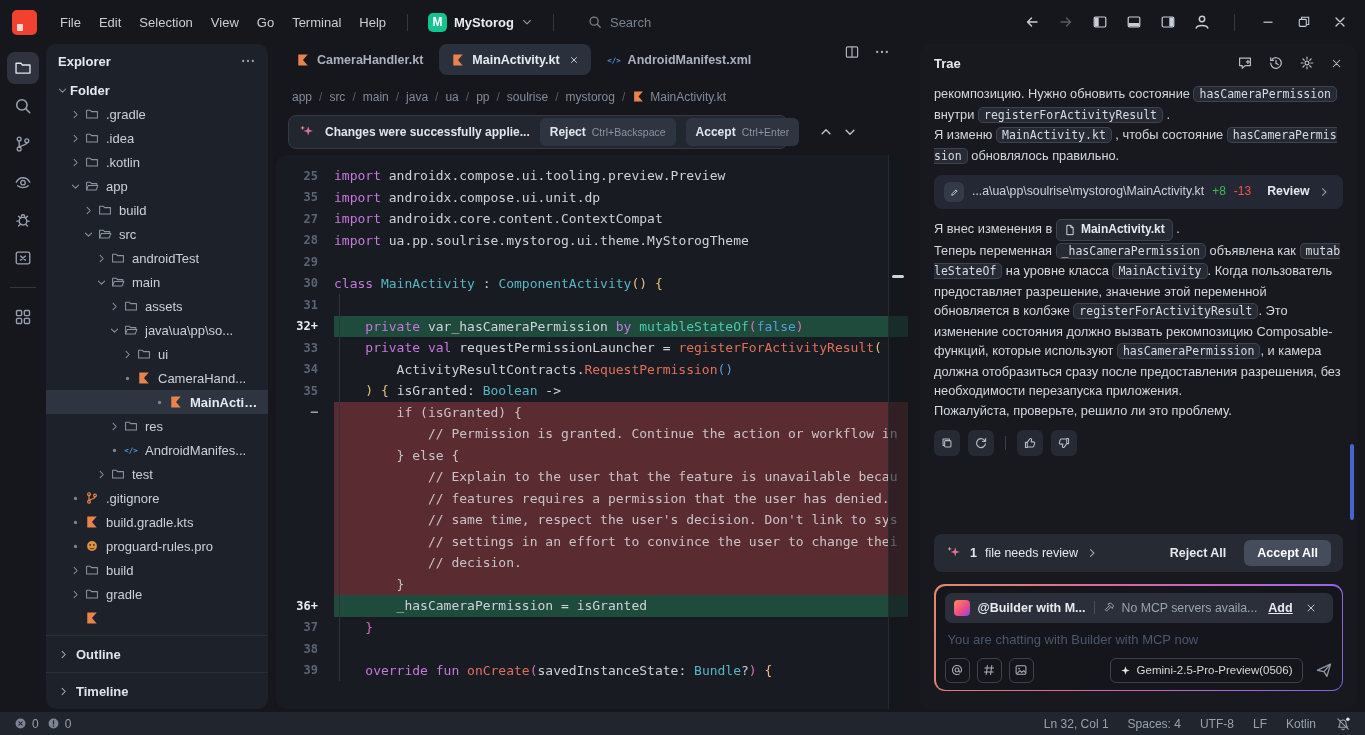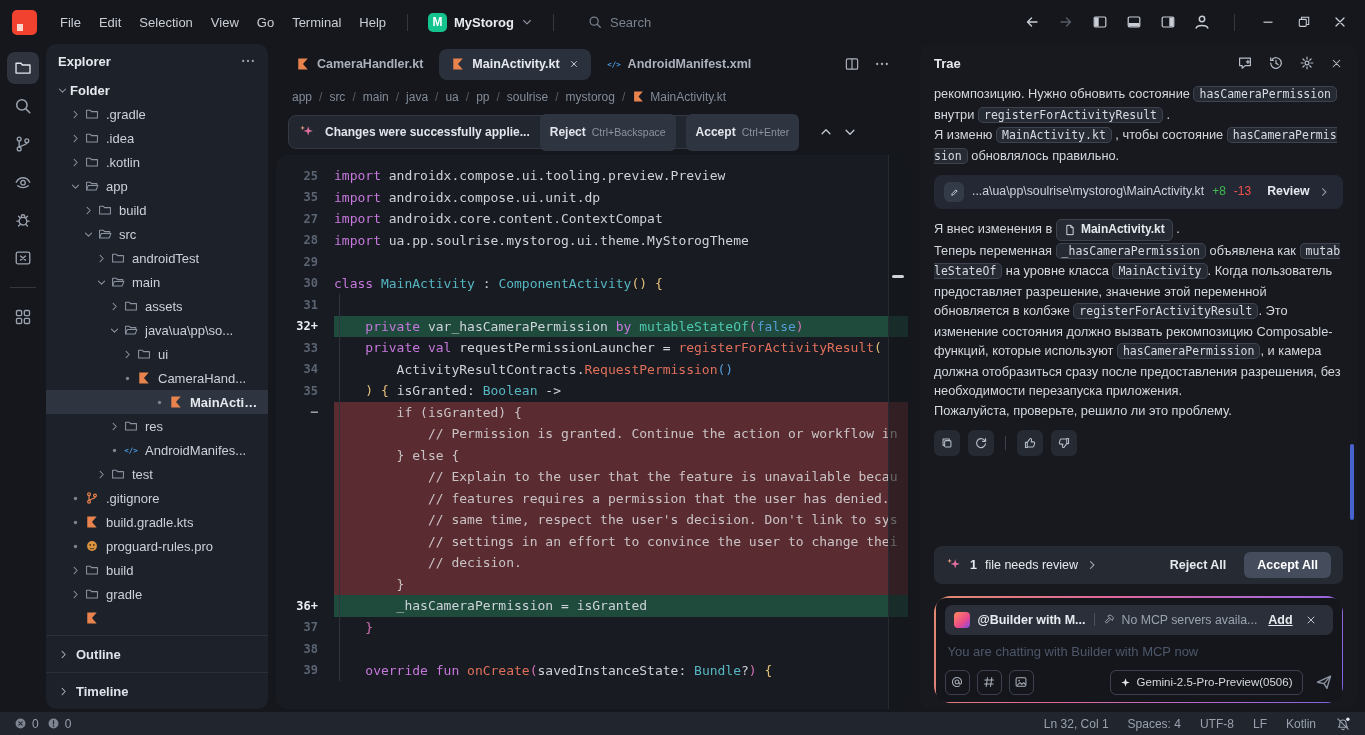--- a/index.html
+++ b/index.html
@@ -39,32 +39,32 @@
   .tree-row .arrow{width:16px;display:flex;justify-content:center;color:#8b93a0;flex:none;}
   .tree-row .ticon{width:18px;display:flex;justify-content:center;margin-right:5px;flex:none;color:#8b93a0;}
   .tree-row.selected{background:#2e3440;}
   .tree-row.bold .tree-label{font-weight:bold;color:#e6e9ee;}
   .tree-label{overflow:hidden;text-overflow:ellipsis;}
   .sb-section{height:37px;border-top:1px solid #2a2f38;display:flex;align-items:center;gap:7px;padding:0 12px;font-weight:bold;font-size:13px;color:#dfe3ea;flex:none;}
   .sb-section .arrow{color:#aab1bc;}
 
   
   .editor-col{width:632px;margin-left:8px;display:flex;flex-direction:column;min-width:0;flex:none;}
-  .tabbar{height:40px;display:flex;align-items:center;padding:0 8px;gap:4px;flex:none;}
+  .tabbar{height:40px;display:flex;align-items:flex-start;padding:0 8px;gap:4px;flex:none;}
   .tab{display:flex;align-items:center;gap:7px;height:31px;padding:0 12px;border-radius:8px;font-size:12.5px;font-weight:bold;color:#aab1bc;white-space:nowrap;}
   .tab.active{background:#2b313c;color:#e8ebf0;}
   .tab .tclose{display:flex;color:#e8ebf0;margin-left:2px;}
   .tabbar-right{margin-left:auto;display:flex;gap:14px;color:#aab1bc;padding-right:10px;align-items:center;}
   .breadcrumb{height:25px;display:flex;align-items:center;gap:7px;font-size:12px;color:#828b98;padding:0 16px;flex:none;white-space:nowrap;}
   .bc-sep{color:#555c68;}
   .bc-file{display:flex;align-items:center;gap:5px;}
   .banner-row{height:46px;display:flex;align-items:center;padding-left:12px;flex:none;}
   .banner{display:flex;align-items:center;height:34px;background:#22262f;border:1px solid #343a45;border-radius:8px;padding:0 10px;gap:10px;width:500px;}
   .banner-msg{font-size:12px;font-weight:bold;color:#e3e6ec;white-space:nowrap;}
-  .bn-btn{display:flex;align-items:center;gap:6px;background:#2f3540;border-radius:6px;height:37px;padding:0 10px;font-size:12px;color:#e3e6ec;font-weight:bold;white-space:nowrap;}
+  .bn-btn{display:flex;align-items:center;gap:6px;background:#2f3540;border-radius:6px;height:28px;padding:0 10px;font-size:12px;color:#e3e6ec;font-weight:bold;white-space:nowrap;}
   .bn-key{font-size:10.5px;color:#8b93a0;font-weight:normal;}
   .bn-sep{width:1px;height:16px;background:#3a404b;}
   .bn-chev{color:#c3c9d2;display:flex;}
 
   
   .code-card{flex:1;background:#181b21;border-radius:10px;position:relative;overflow:hidden;font-family:"DejaVu Sans Mono",monospace;font-size:13px;}
   .code{padding-top:10px;}
   .code-row{display:flex;height:21.5px;align-items:center;}
   .gutter{width:58px;flex:none;text-align:right;padding-right:16px;color:#5b6473;font-size:12px;font-family:"DejaVu Sans Mono",monospace;font-weight:bold;}
   .code-row.add .gutter{color:#e8ebf0;font-weight:bold;}
@@ -94,21 +94,21 @@
   .fc-chev{color:#8b93a0;display:flex;flex:none;}
   .actions{display:flex;gap:8px;align-items:center;margin-top:10px;}
   .act-btn{width:26px;height:26px;border-radius:6px;background:#252a33;display:flex;align-items:center;justify-content:center;color:#b6bdc8;}
   .act-sep{width:1px;height:14px;background:#3a404b;margin:0 3px;}
   .review-bar{margin:12px 14px 0;background:#252a33;border-radius:8px;height:38px;display:flex;align-items:center;gap:8px;padding:0 12px;flex:none;}
   .rb-count{font-weight:bold;font-size:12.5px;color:#e6e9ee;}
   .rb-text{font-size:12.5px;color:#e6e9ee;}
   .rb-chev{color:#9aa2ae;display:flex;}
   .rb-reject{margin-left:auto;font-weight:bold;font-size:12.5px;color:#e6e9ee;padding:6px 10px;}
   .rb-accept{background:#454c5c;border-radius:6px;font-weight:bold;font-size:12.5px;color:#fff;padding:6px 13px;}
-  .input-wrap{margin:12px 14px 6px;border-radius:17px;padding:1.5px;background:linear-gradient(115deg,#e08a6e,#e0679a 38%,#a868d8 78%,#7e62e0);flex:none;}
+  .input-wrap{margin:12px 14px 18px;border-radius:11px;padding:1.5px;background:linear-gradient(115deg,#e08a6e,#e0679a 38%,#a868d8 78%,#7e62e0);flex:none;}
   .input-box{background:#14161b;border-radius:9.5px;padding:7px 9px;display:flex;flex-direction:column;}
   .ib-head{background:#2a2f39;border-radius:7px;height:30px;display:flex;align-items:center;gap:8px;padding:0 9px;}
   .ib-avatar{width:16px;height:16px;border-radius:4px;background:linear-gradient(135deg,#ff8a5c,#e84a8a 60%,#7a4ae8);flex:none;}
   .ib-agent{font-size:12.5px;font-weight:bold;color:#e8ebf0;white-space:nowrap;}
   .ib-sep{width:1px;height:13px;background:#4a505c;}
   .ib-mcp{font-size:12.3px;color:#9ba3af;white-space:nowrap;overflow:hidden;display:flex;align-items:center;gap:6px;}
   .ib-add{font-size:12.5px;font-weight:bold;color:#e8ebf0;text-decoration:underline;margin-left:3px;white-space:nowrap;}
   .ib-close{color:#c3c9d2;display:flex;margin-left:4px;}
   .ib-placeholder{font-size:13px;color:#4d576a;margin:9px 3px 11px;}
   .ib-foot{display:flex;align-items:center;gap:7px;}

